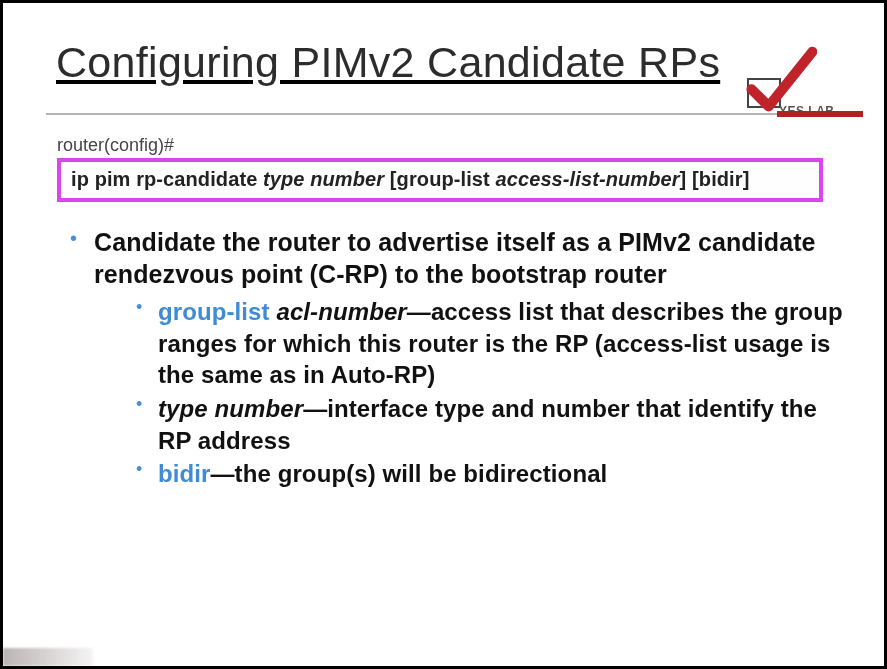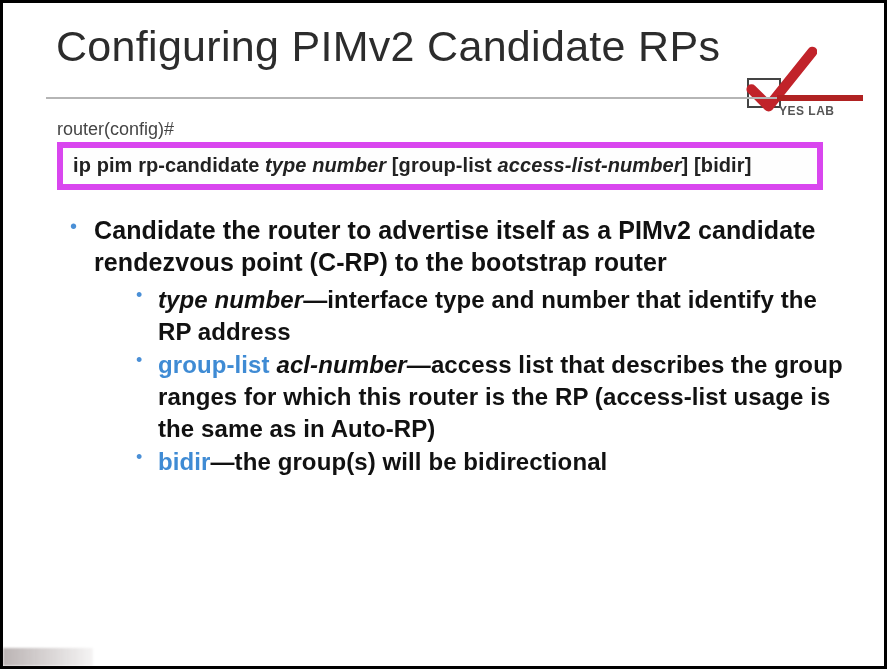--- a/index.html
+++ b/index.html
@@ -19,21 +19,22 @@
     box-sizing: border-box;
   }
   .slide {
     position: relative;
     width: 100%;
     height: 100%;
     box-sizing: border-box;
   }
   .title-area {
     position: relative;
-    padding: 22px 20px 0 56px;
+    padding: 38px 20px 0 56px;
+    text-decoration: underline;
   }
   .title {
     font-size: 43px;
     font-weight: 400;
     color: #2c2c2c;
     letter-spacing: 0.3px;
     font-family: "Segoe UI", Arial, sans-serif;
   }
   .logo {
     position: absolute;
@@ -89,21 +90,21 @@
     background: #b02222;
   }
   .prompt-label {
     margin: 18px 4px 2px 57px;
     font-size: 18px;
     color: #454545;
     font-family: Arial, sans-serif;
   }
   .cmd-box {
     margin: 0 64px 0 57px;
-    border: 6px solid #d946ef;
+    border: 4px solid #d946ef;
     background: #fefefe;
     padding: 6px 10px 7px 10px;
     font-size: 20px;
     color: #222;
     font-family: Arial, sans-serif;
     letter-spacing: 0.1px;
   }
   .cmd-box b { font-weight: 700; }
   .cmd-box i { font-style: italic; font-weight: 700; }
   .content {
@@ -200,25 +201,25 @@
     <i>access-list-number</i><b>]</b>
     <b>[</b><b>bidir</b><b>]</b>
   </div>
 
   <div class="content">
     <ul class="top">
       <li>
         <span>Candidate the router to advertise itself as a PIMv2 candidate rendezvous point (C-RP) to the bootstrap router</span>
         <ul class="sub">
           <li>
-            <em class="argital">type number</em><span>—interface type and number that identify the RP address</span>
+            <span class="kw">group-list</span>
+            <em class="argital">acl-number</em><span>—access list that describes the group ranges for which this router is the RP (access-list usage is the same as in Auto-RP)</span>
           </li>
           <li>
-            <span class="kw">group-list</span>
-            <em class="argital">acl-number</em><span>—access list that describes the group ranges for which this router is the RP (access-list usage is the same as in Auto-RP)</span>
+            <em class="argital">type number</em><span>—interface type and number that identify the RP address</span>
           </li>
           <li>
             <span class="kw">bidir</span><span>—the group(s) will be bidirectional</span>
           </li>
         </ul>
       </li>
     </ul>
   </div>
 
   <div class="footer-smudge"></div>

